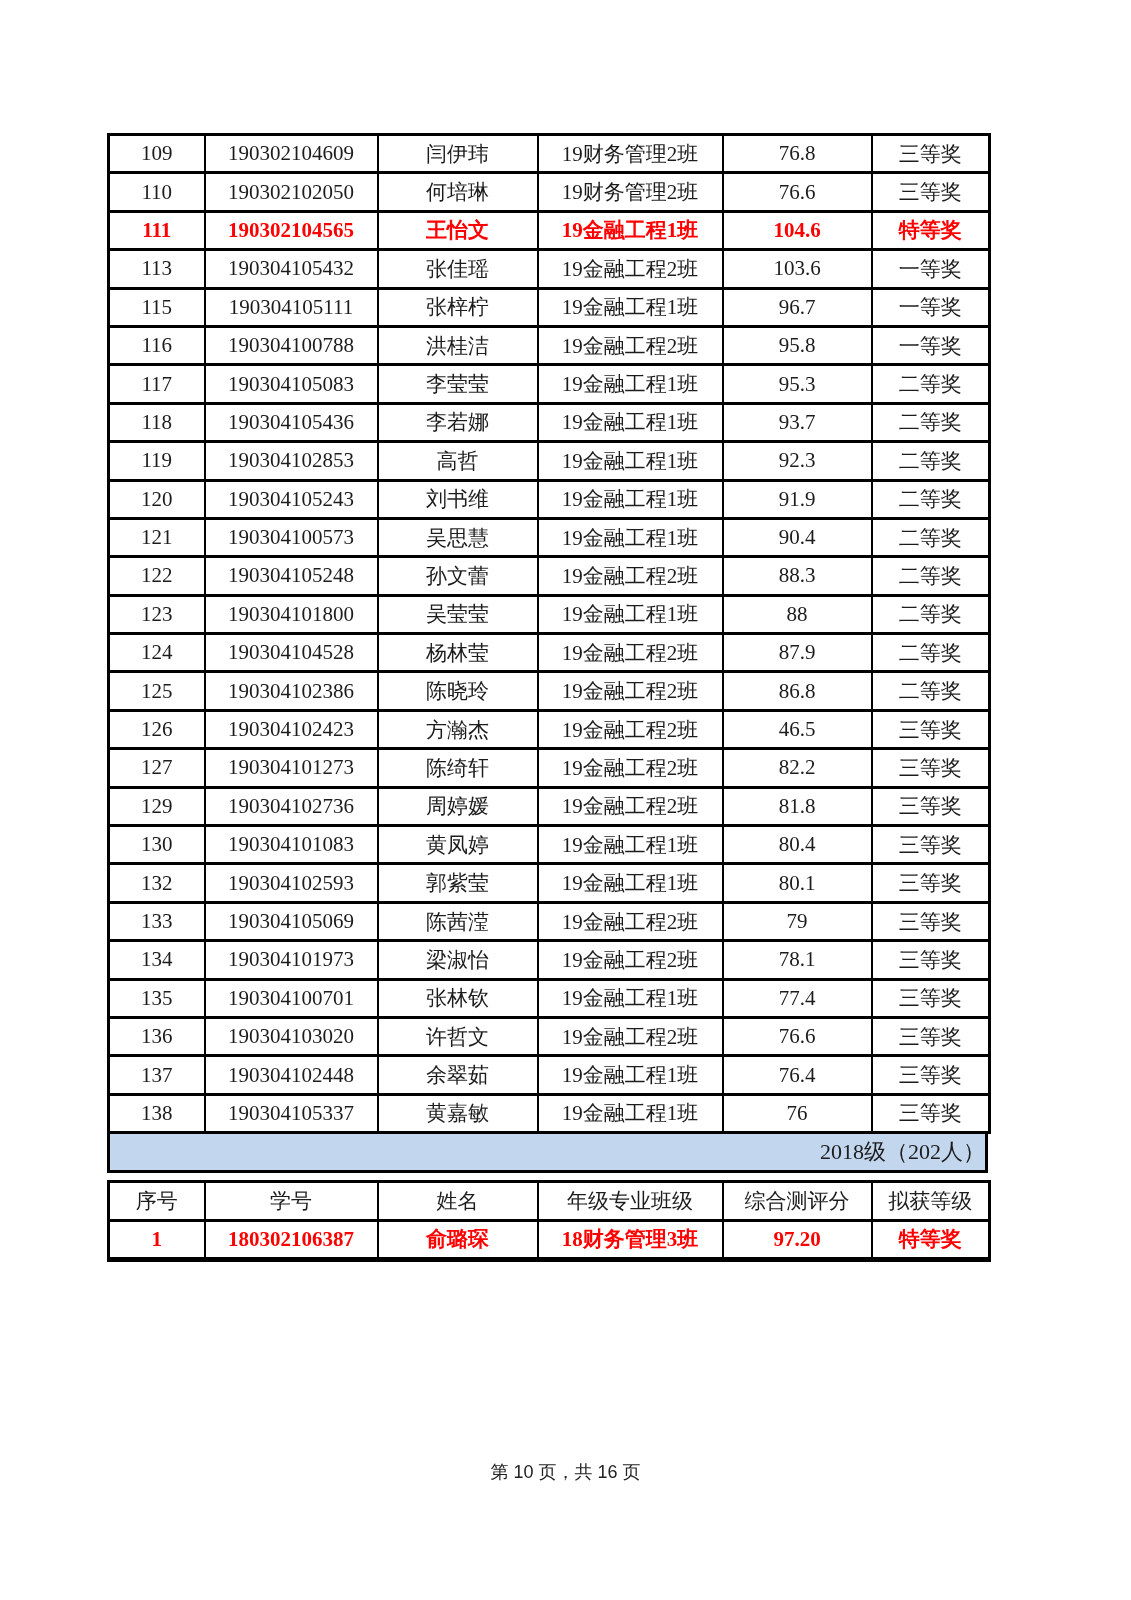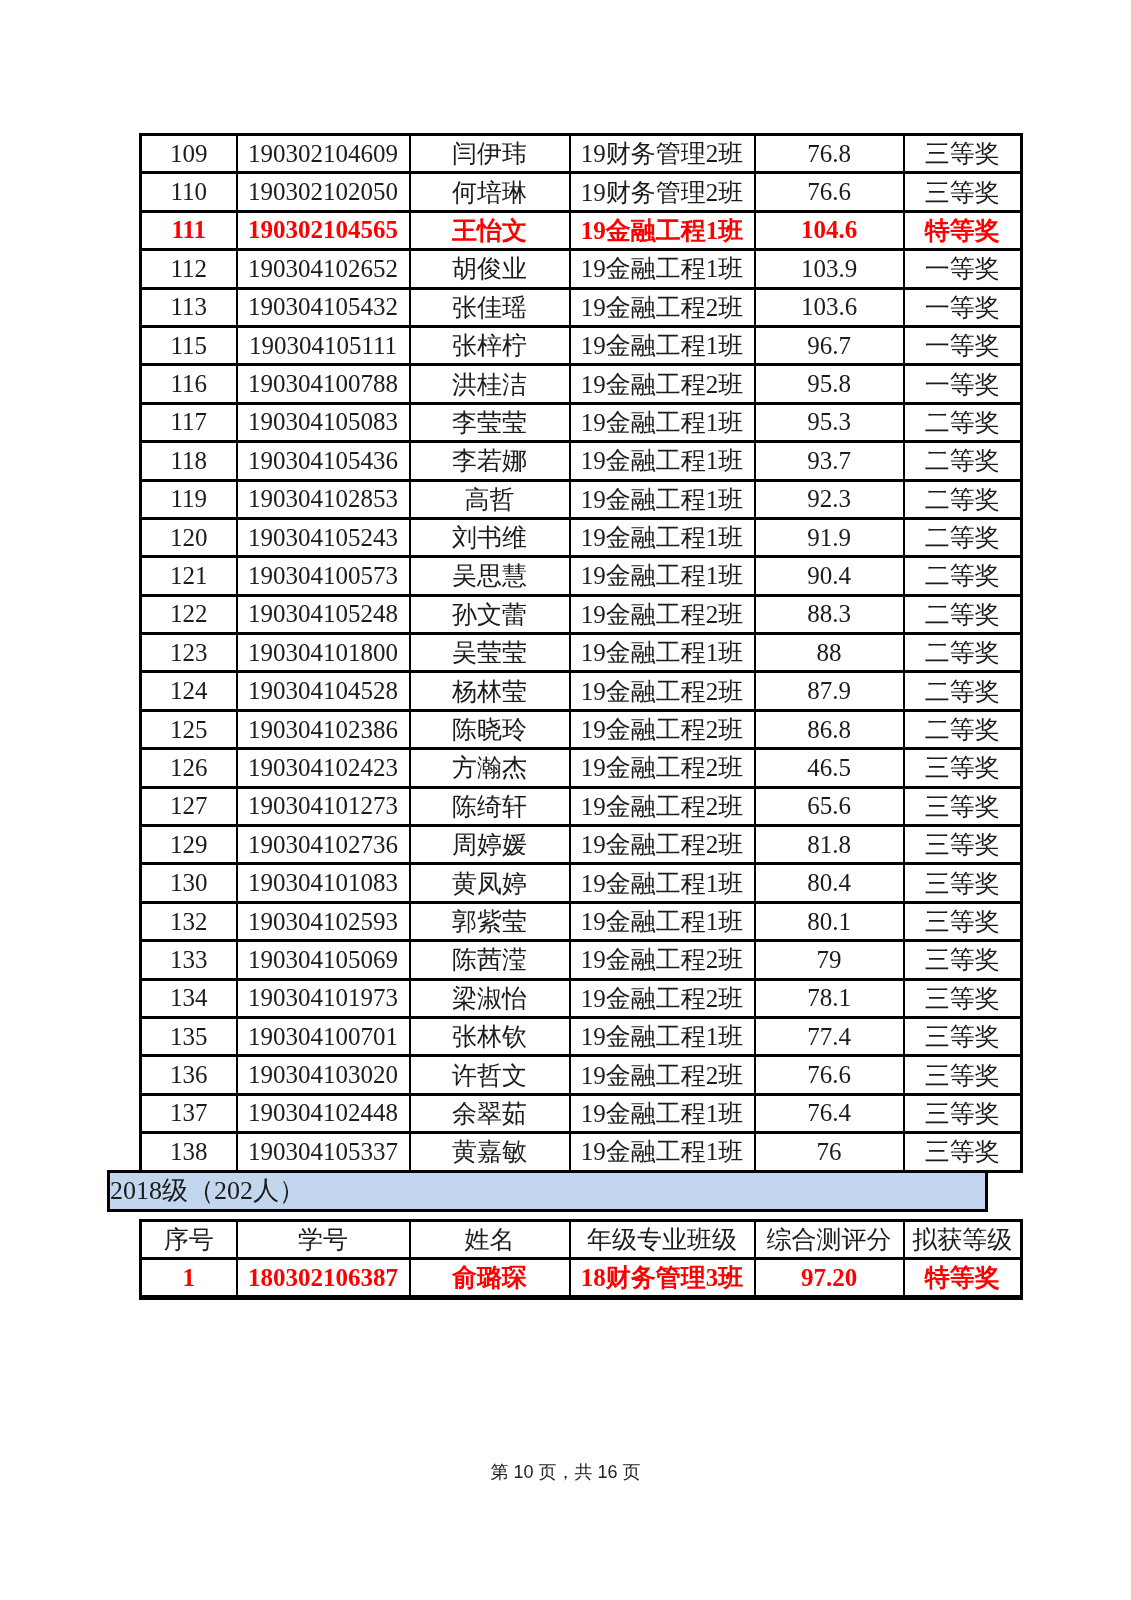--- a/index.html
+++ b/index.html
@@ -6,38 +6,38 @@
   body{
     width:1131px;height:1600px;background:#ffffff;position:relative;
     font-family:"Liberation Serif","DejaVu Serif",serif;
     -webkit-font-smoothing:antialiased;
   }
   .content{
     position:absolute;left:107px;top:133px;width:881px;
   }
   table.tbl{
     border-collapse:collapse;table-layout:fixed;width:881px;
-    font-size:25px;color:#1c1c1c;margin-left:32px;
+    font-size:21px;color:#1c1c1c;
   }
   table.tbl td, table.tbl th{
     border:2px solid #000;
     border-top-width:3px;border-bottom-width:3px;
     height:35.4px;padding:0 2px;
     text-align:center;vertical-align:middle;
     font-weight:400;white-space:nowrap;overflow:hidden;
   }
   table.tbl{border:3px solid #000;}
   col.c0{width:96px}col.c1{width:173px}col.c2{width:160px}
   col.c3{width:185px}col.c4{width:149px}col.c5{width:118px}
   tr.hl td{color:var(--red,#ff0000);font-weight:700;}
   .band{
     border:3px solid #000;border-top-width:3px;
     background:var(--band,#c2d6ee);
     height:36px;line-height:36px;
-    text-align:left;font-size:26px;color:#1c1c1c;
+    text-align:right;font-size:22px;color:#1c1c1c;
     margin-top:-3px;
   }
   .gap{height:7px;}
   table.t2018{border-bottom-width:5px;}
   .footer{
     position:absolute;left:0;top:1460px;width:1131px;
     text-align:center;
     font-family:"Liberation Sans","DejaVu Sans",sans-serif;
     font-size:18px;color:#222222;
   }
@@ -75,28 +75,20 @@
   </tr>
         <tr class="hl">
     <td>111</td>
     <td>190302104565</td>
     <td>王怡文</td>
     <td>19金融工程1班</td>
     <td>104.6</td>
     <td>特等奖</td>
   </tr>
         <tr>
-    <td>112</td>
-    <td>190304102652</td>
-    <td>胡俊业</td>
-    <td>19金融工程1班</td>
-    <td>103.9</td>
-    <td>一等奖</td>
-  </tr>
-        <tr>
     <td>113</td>
     <td>190304105432</td>
     <td>张佳瑶</td>
     <td>19金融工程2班</td>
     <td>103.6</td>
     <td>一等奖</td>
   </tr>
         <tr>
     <td>115</td>
     <td>190304105111</td>
@@ -191,21 +183,21 @@
     <td>方瀚杰</td>
     <td>19金融工程2班</td>
     <td>46.5</td>
     <td>三等奖</td>
   </tr>
         <tr>
     <td>127</td>
     <td>190304101273</td>
     <td>陈绮轩</td>
     <td>19金融工程2班</td>
-    <td>65.6</td>
+    <td>82.2</td>
     <td>三等奖</td>
   </tr>
         <tr>
     <td>129</td>
     <td>190304102736</td>
     <td>周婷媛</td>
     <td>19金融工程2班</td>
     <td>81.8</td>
     <td>三等奖</td>
   </tr>

